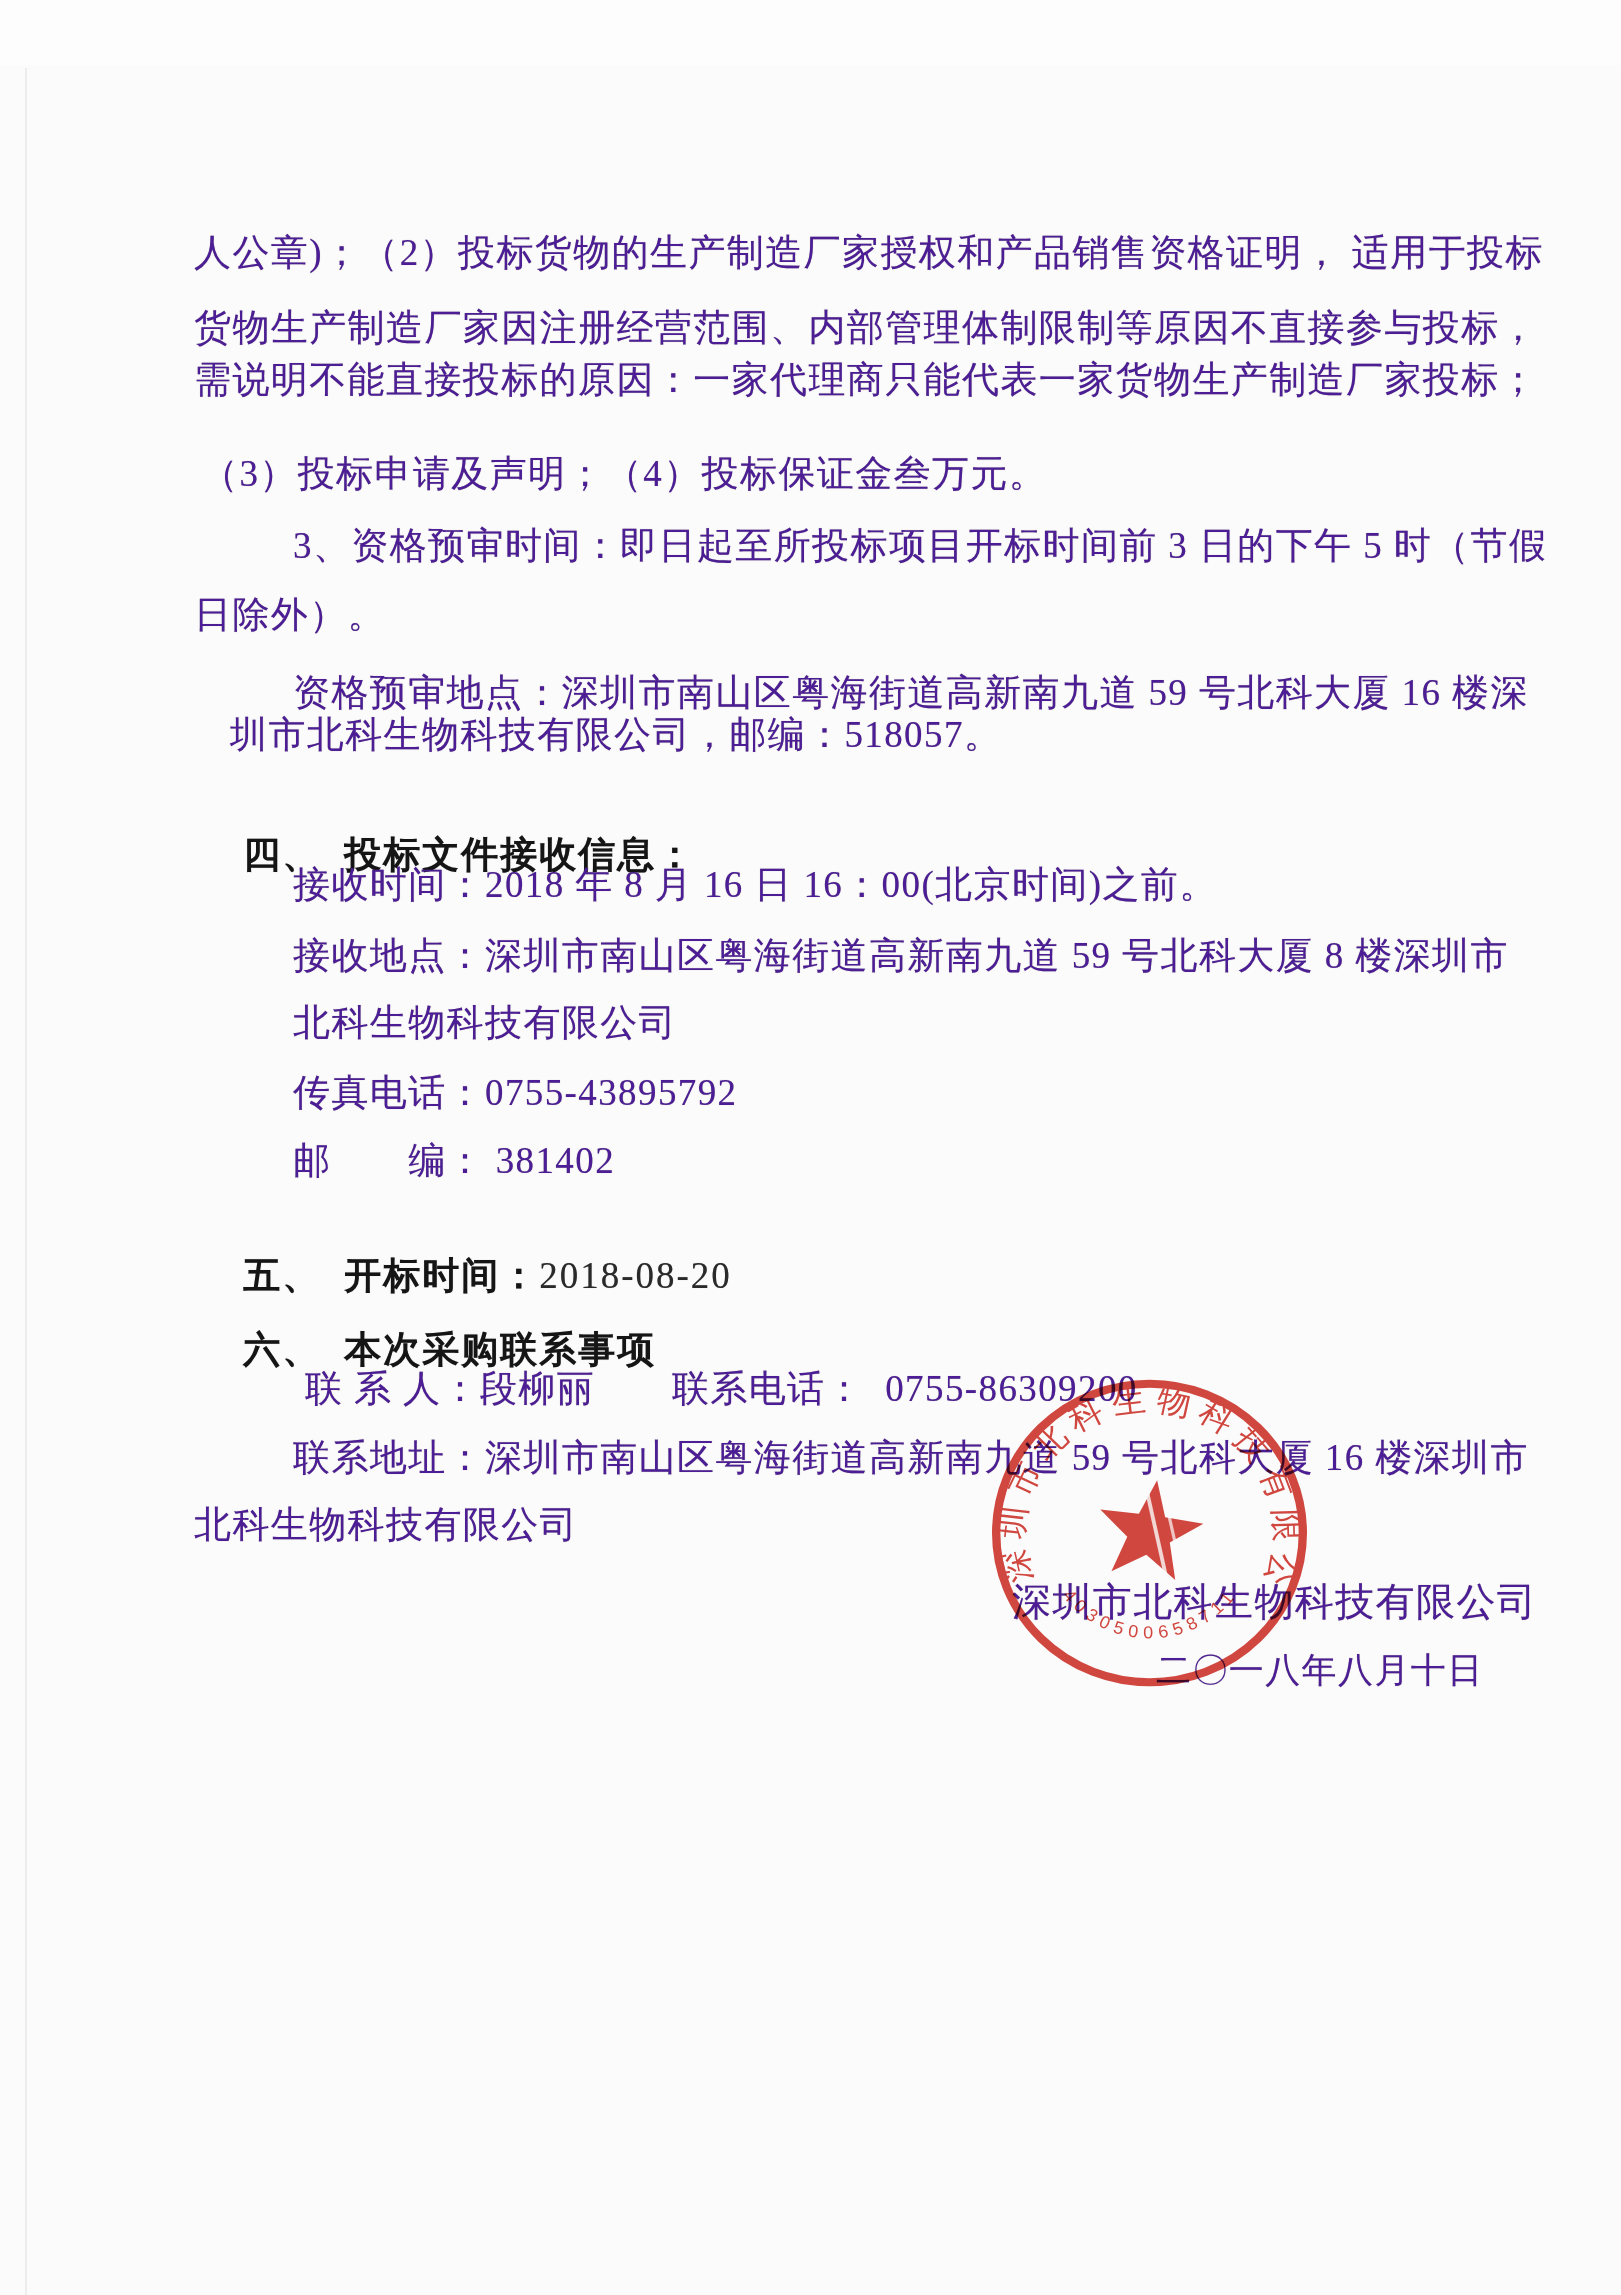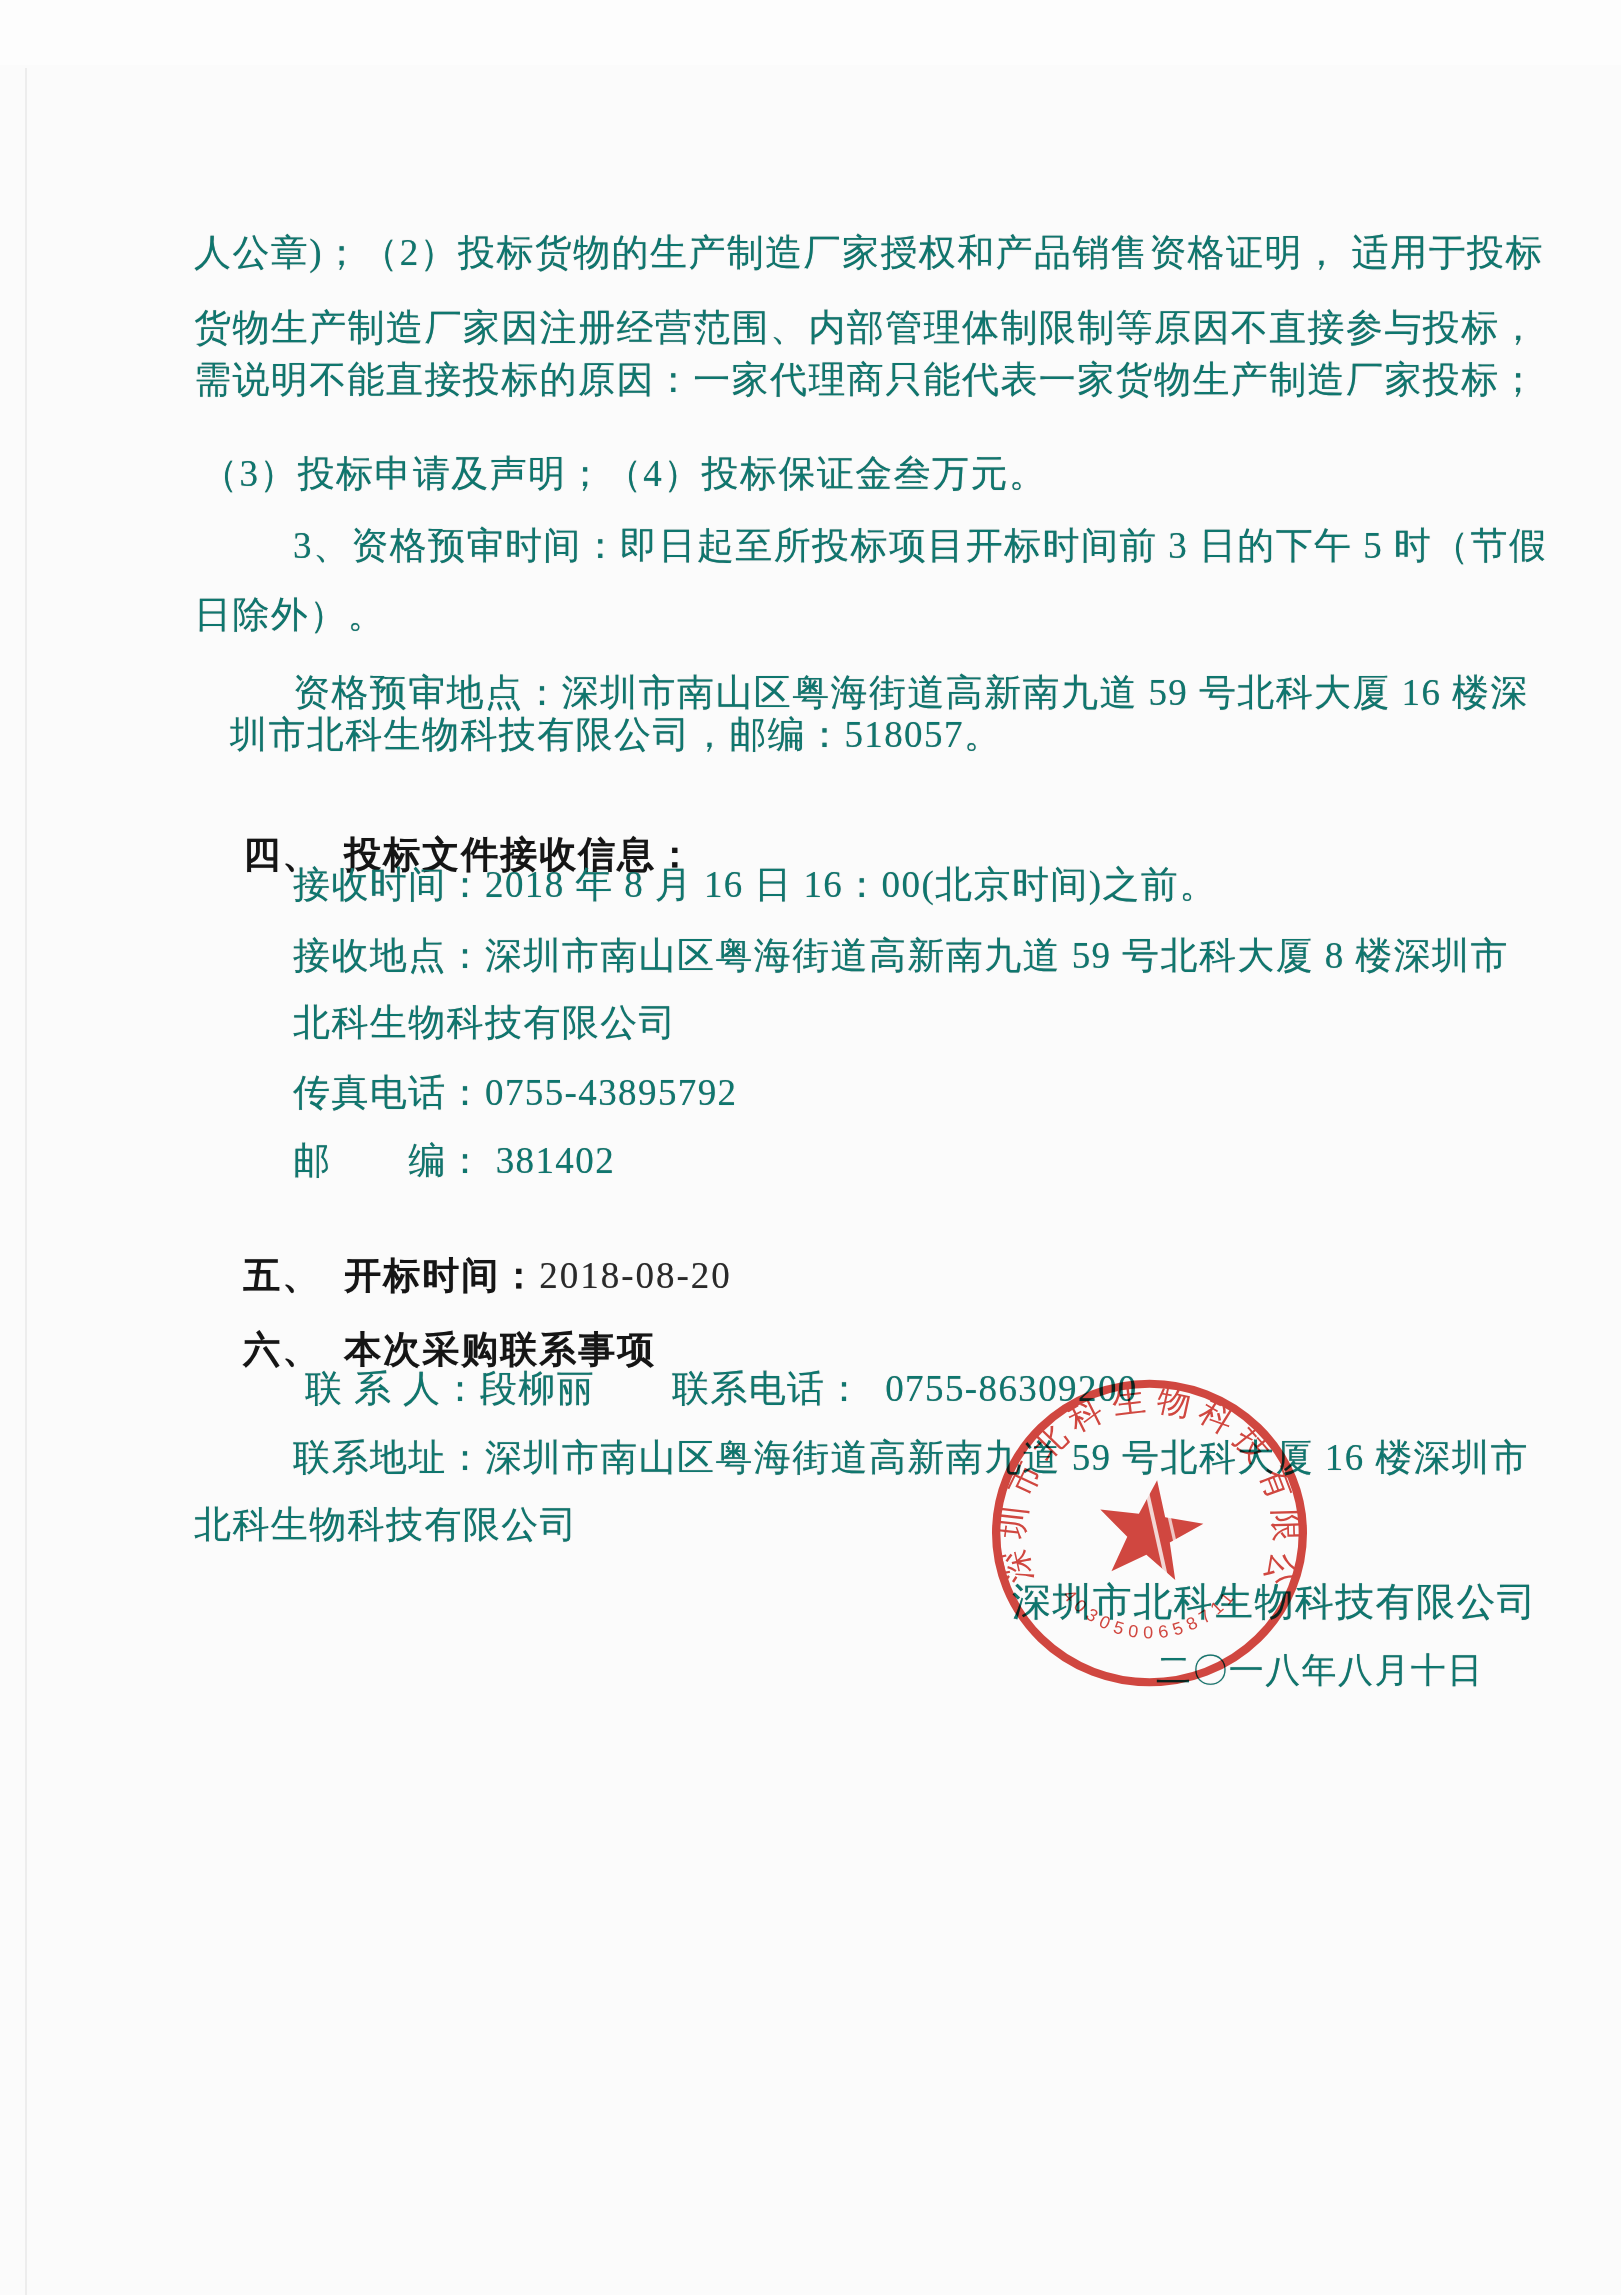--- a/index.html
+++ b/index.html
@@ -14,21 +14,21 @@
     position:absolute;left:0;top:65px;right:0;bottom:0;
     background:#fbfbfb;
   }
   .scan-edge-line{
     position:absolute;left:24.5px;top:68px;bottom:0;width:2px;
     background:#ededed;
   }
   .line{
     position:absolute;
     font-size:37px;line-height:1.15;
-    color:#0f766e;
+    color:#4c1d95;
     white-space:pre;
     letter-spacing:1.4px;
     text-shadow:0 0 0.8px rgba(40,40,40,.45);
   }
   .head{
     font-family:"Liberation Sans","DejaVu Sans",sans-serif;
     font-weight:700;color:#151515;
     letter-spacing:2px;
     text-shadow:0 0 0.7px rgba(0,0,0,.4);
   }

